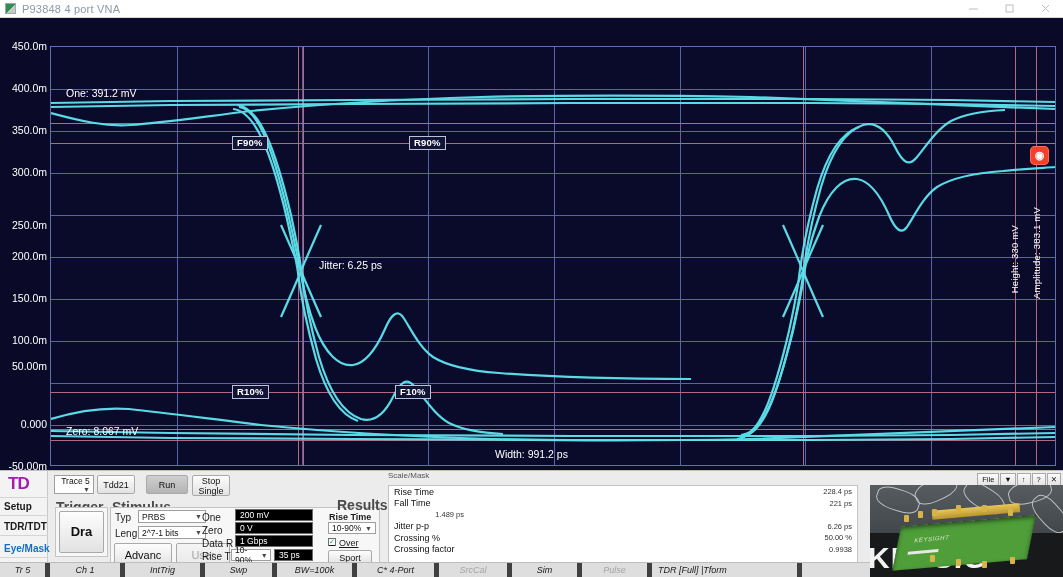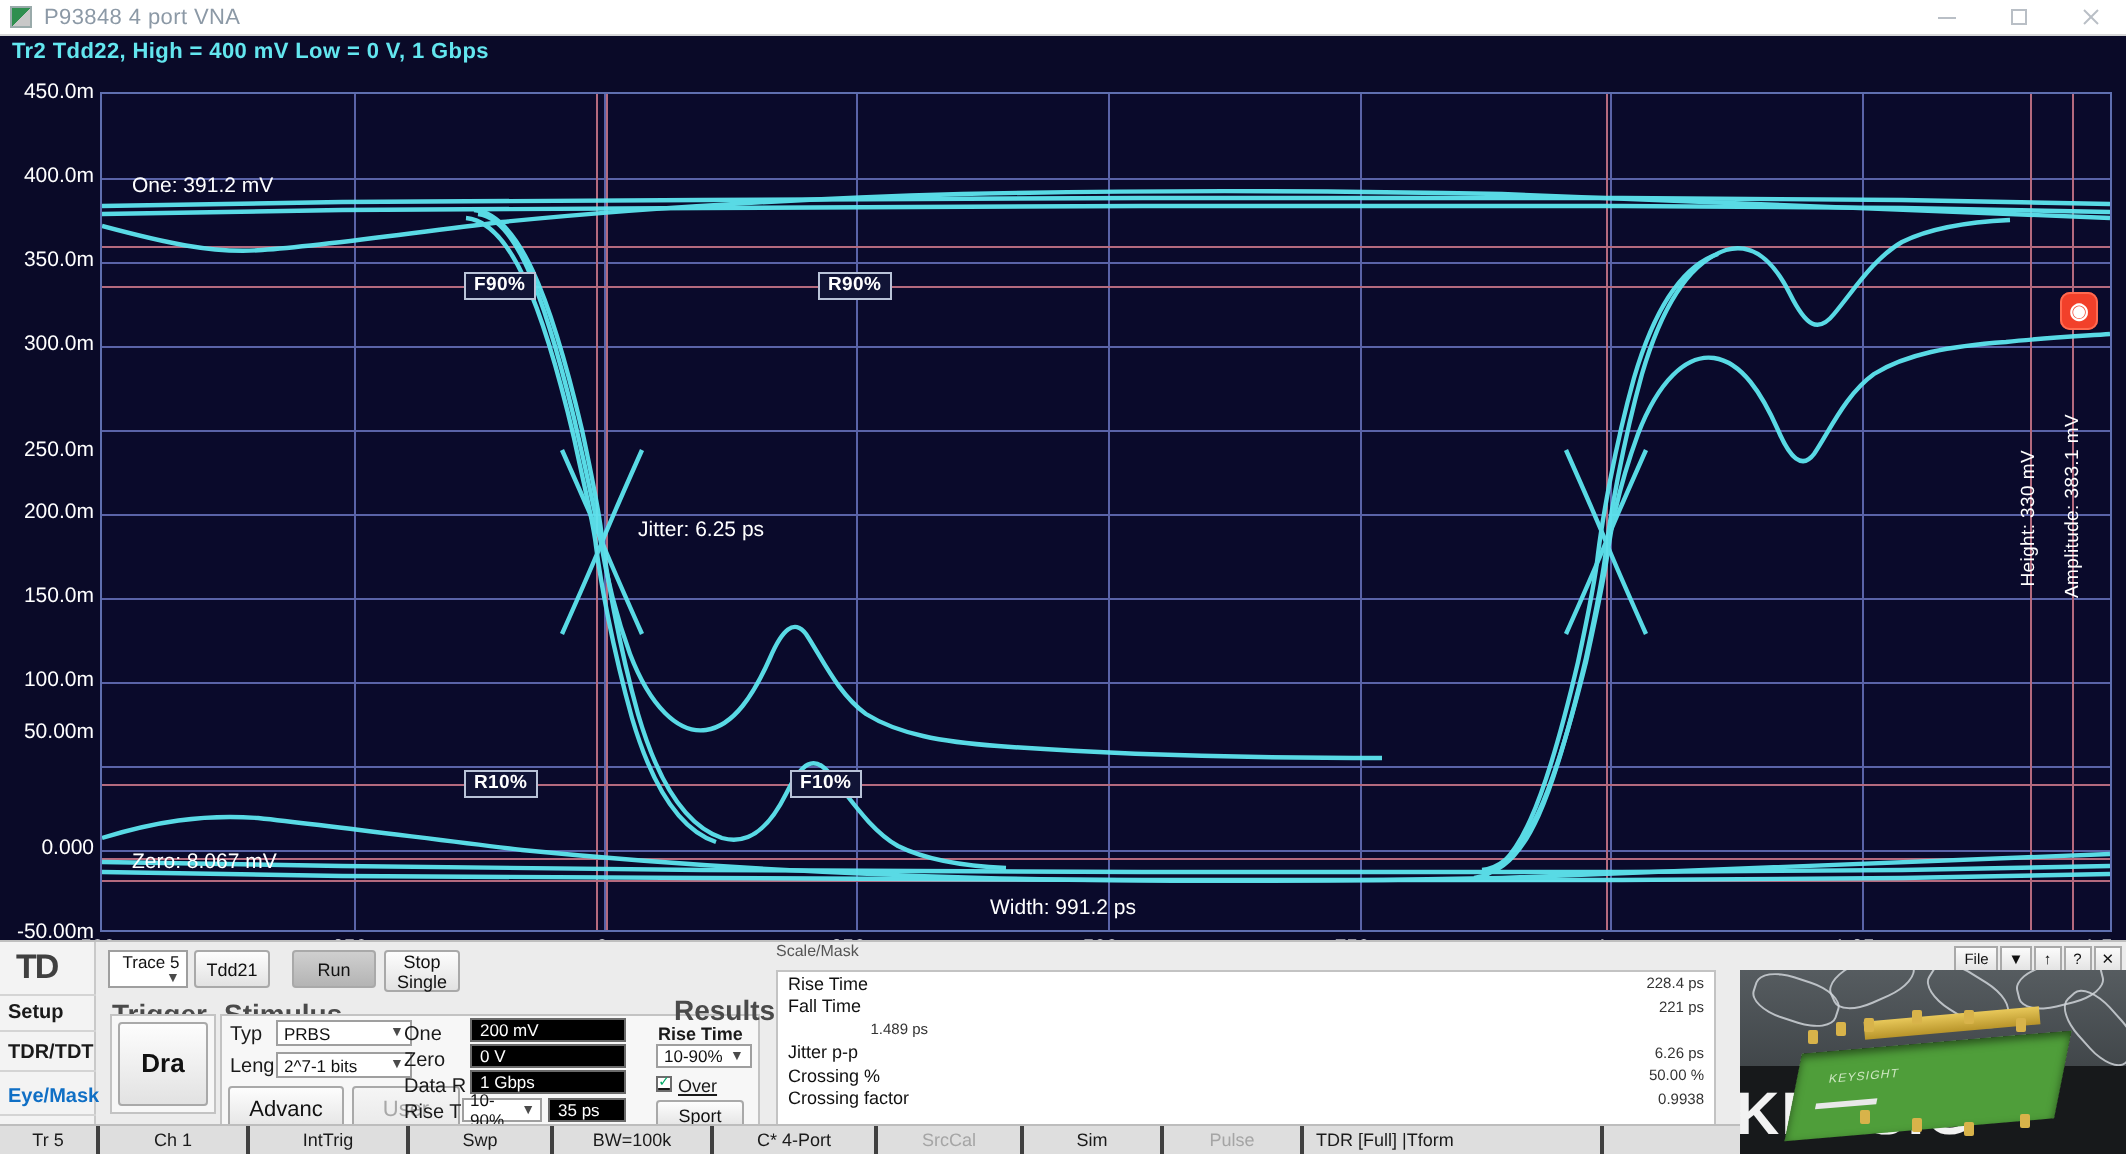--- a/index.html
+++ b/index.html
@@ -101,21 +101,21 @@
     background: #ececec;
     border-top: 1px solid #bfbfbf;
     font-size: 10px; color: #111;
   }
   #panel-left {
     position: absolute; left: 0; top: 0; width: 48px; height: 107px;
     background: #f3f3f3; border-right: 1px solid #c9c9c9;
   }
   #td-logo {
     position: absolute; left: 8px; top: 3px; font-size: 17px; font-weight: bold;
-    color: #404040; letter-spacing: -1px;
+    color: #a21caf; letter-spacing: -1px;
   }
   .side-item {
     position: absolute; left: 2px; width: 46px; font-size: 10px; font-weight: bold;
     color: #1a1a1a; padding-left: 2px;
   }
   .side-item.active { color: #0f6fc5; }
   .side-sep { position: absolute; left: 0; width: 48px; height: 1px; background: #d4d4d4; }
 
   .grp-label {
     position: absolute; font-size: 14px; color: #4a4a4a; font-weight: bold;
@@ -183,24 +183,24 @@
     display: flex; align-items: center; justify-content: center;
   }
 
   
   #statusbar {
     position: absolute; left: 0; bottom: 0; width: 1063px; height: 15px;
     background: #dedede; border-top: 1px solid #bdbdbd;
     display: flex; align-items: stretch;
   }
   .sb-cell {
-    border-right: 2px solid #404040;
+    border-right: 5px solid #404040;
     font-size: 9px; color: #1a1a1a;
     display: flex; align-items: center; justify-content: center;
-    padding: 0 6px; white-space: nowrap;
+    padding: 0 6px; white-space: nowrap; font-style: italic;
   }
   .sb-cell.dim { color: #a5a5a5; }
 
   
   #video-overlay {
     position: absolute; right: 0; bottom: 0; width: 193px; height: 92px;
     overflow: hidden; background: #3c4247;
   }
   .vid-sky { position: absolute; inset: 0; background: linear-gradient(#565c60,#2e3336); }
   .vid-banner {
@@ -261,21 +261,20 @@
         <svg width="11" height="11" viewBox="0 0 11 11">
             <line x1="2" y1="2" x2="9" y2="9" stroke="#b9bfc6" stroke-width="1"></line>
             <line x1="9" y1="2" x2="2" y2="9" stroke="#b9bfc6" stroke-width="1"></line>
           </svg>
       </div>
     </div>
   </div>
 
   <div id="chart-area">
 
-    <div id="chart-title">Tr2 Tdd22, High = 400 mV Low = 0 V, 1 Gbps</div>
 
     <div id="yaxis-labels">
       <div class="ytick" style="top:0px">450.0m</div>
       <div class="ytick" style="top:42px">400.0m</div>
       <div class="ytick" style="top:84px">350.0m</div>
       <div class="ytick" style="top:126px">300.0m</div>
       <div class="ytick" style="top:179px">250.0m</div>
       <div class="ytick" style="top:210px">200.0m</div>
       <div class="ytick" style="top:252px">150.0m</div>
       <div class="ytick" style="top:294px">100.0m</div>

